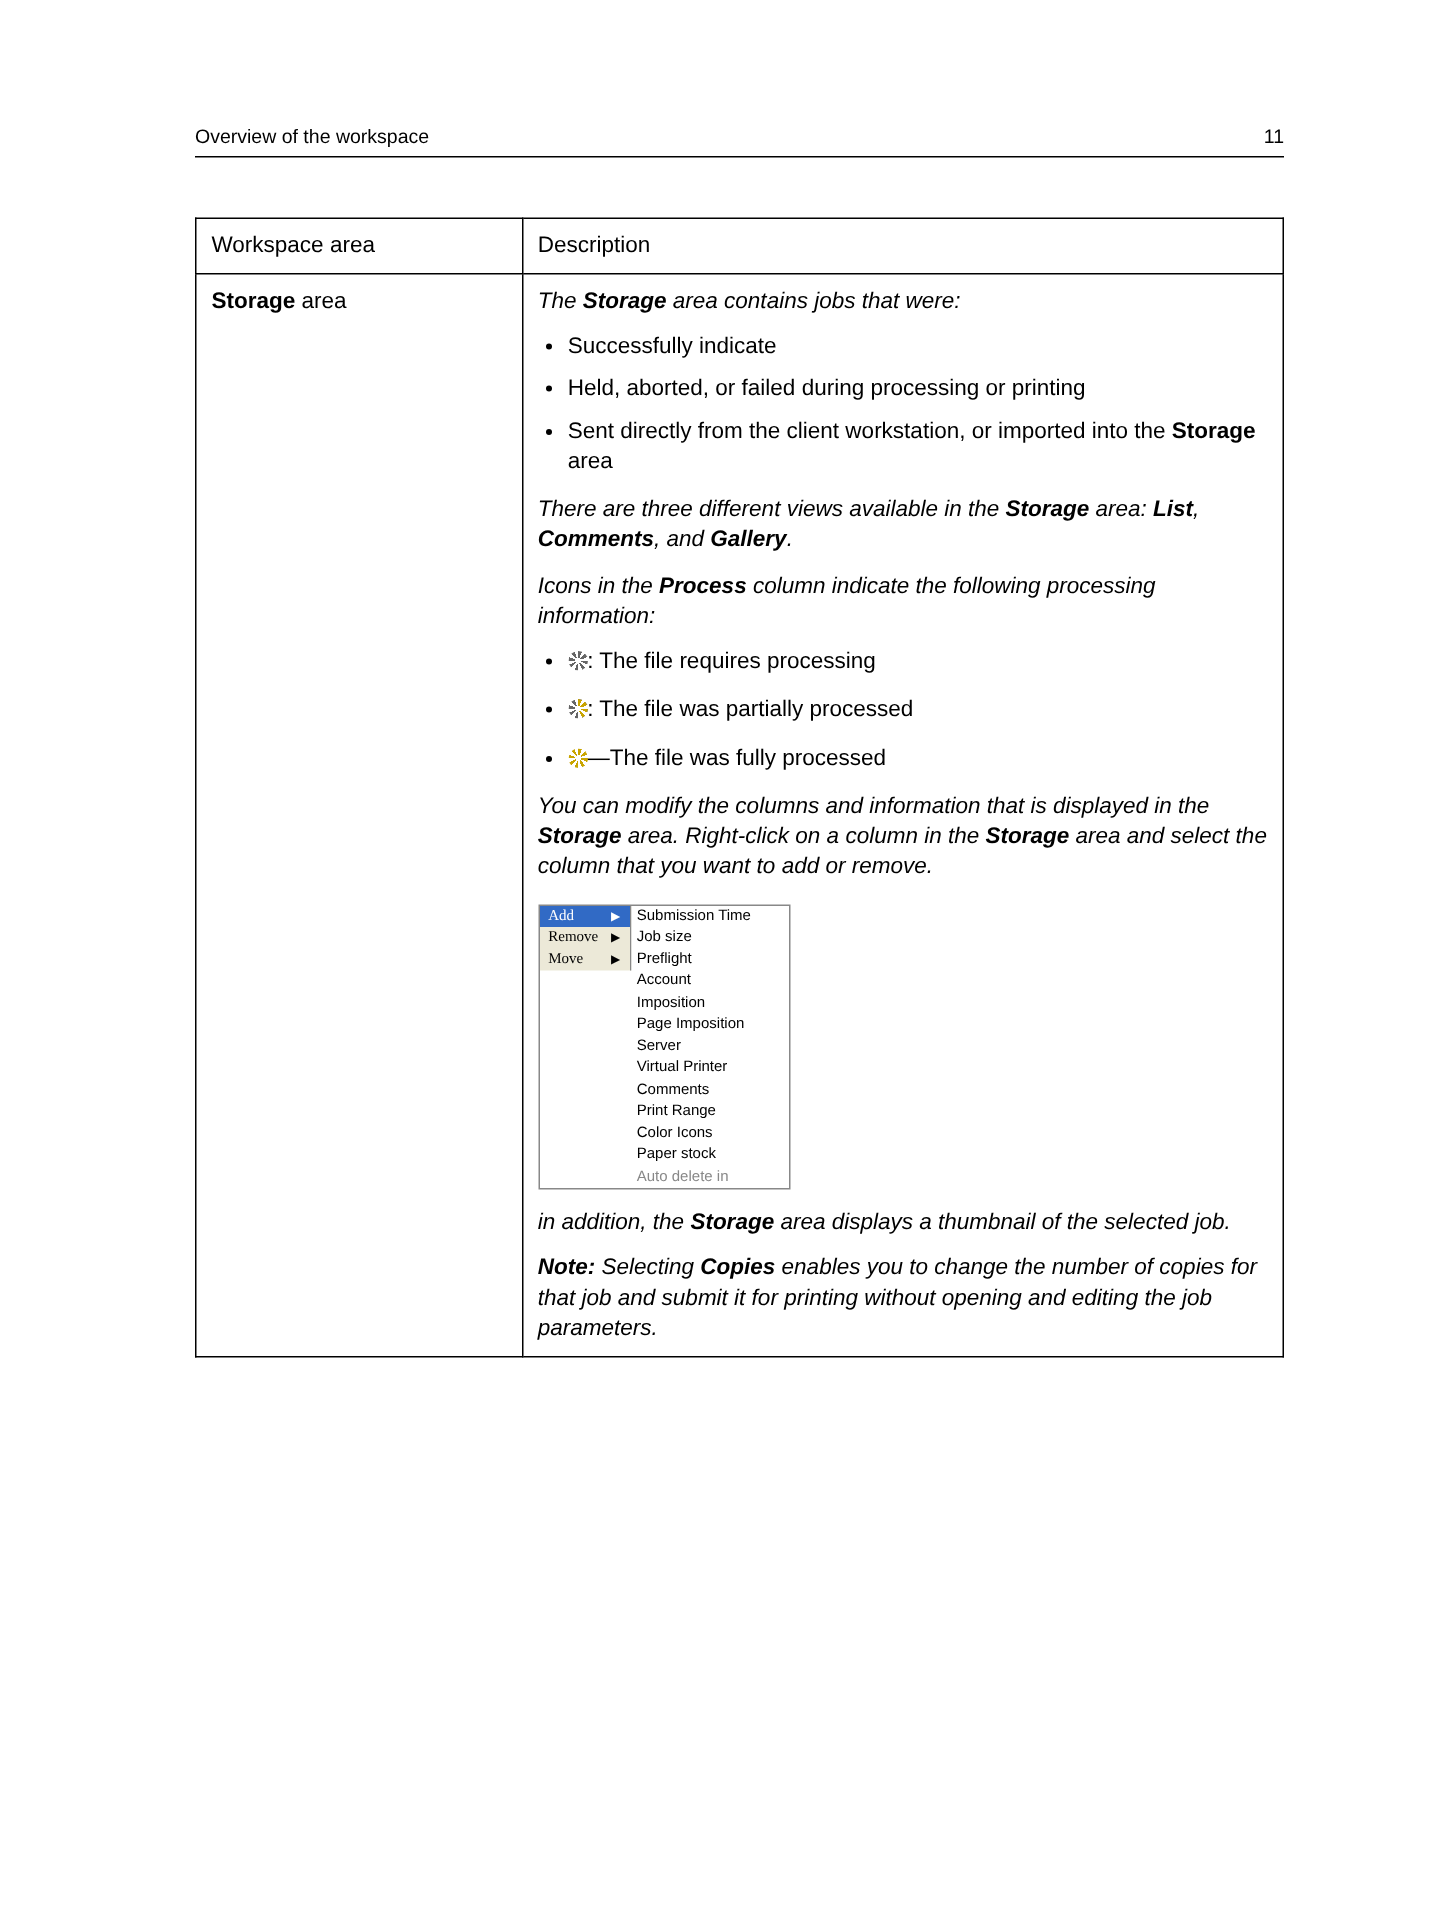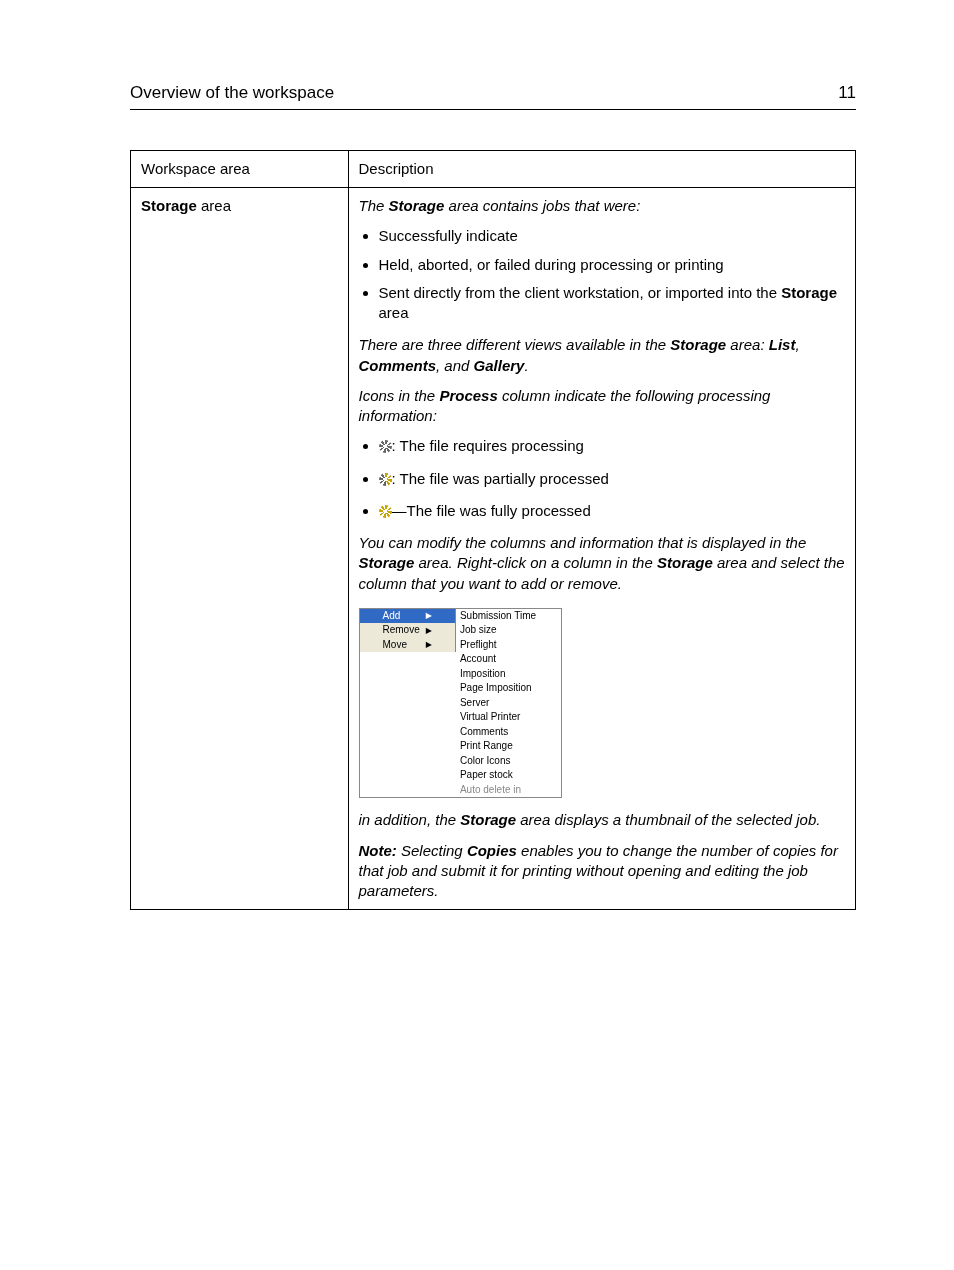--- a/index.html
+++ b/index.html
@@ -15,21 +15,21 @@
     width: 954px;
     height: 1270px;
     box-sizing: border-box;
     padding: 82px 98px 0 130px;
     position: relative;
   }
   .header {
     display: flex;
     justify-content: space-between;
     align-items: baseline;
-    font-size: 17px;
+    font-size: 13px;
     border-bottom: 1px solid #000;
     padding-bottom: 4px;
     margin-bottom: 40px;
   }
   table.outer {
     width: 100%;
     border-collapse: collapse;
     table-layout: fixed;
   }
   table.outer th, table.outer td {
@@ -66,25 +66,26 @@
     line-height: 1.25;
     margin: 4px 0 12px 0;
     border: 1px solid #888;
   }
   .ctx-left {
     background: #ece9d8;
     border-right: 1px solid #888;
     min-width: 60px;
   }
   .ctx-left div {
-    padding: 1px 23px;
+    padding: 1px 6px;
     display: flex;
     justify-content: space-between;
     align-items: center;
     gap: 6px;
+    font-family: Liberation Serif, serif;
   }
   .ctx-left div.sel {
     background: #316ac5;
     color: #fff;
   }
   .ctx-right {
     background: #fff;
     min-width: 105px;
   }
   .ctx-right div {

